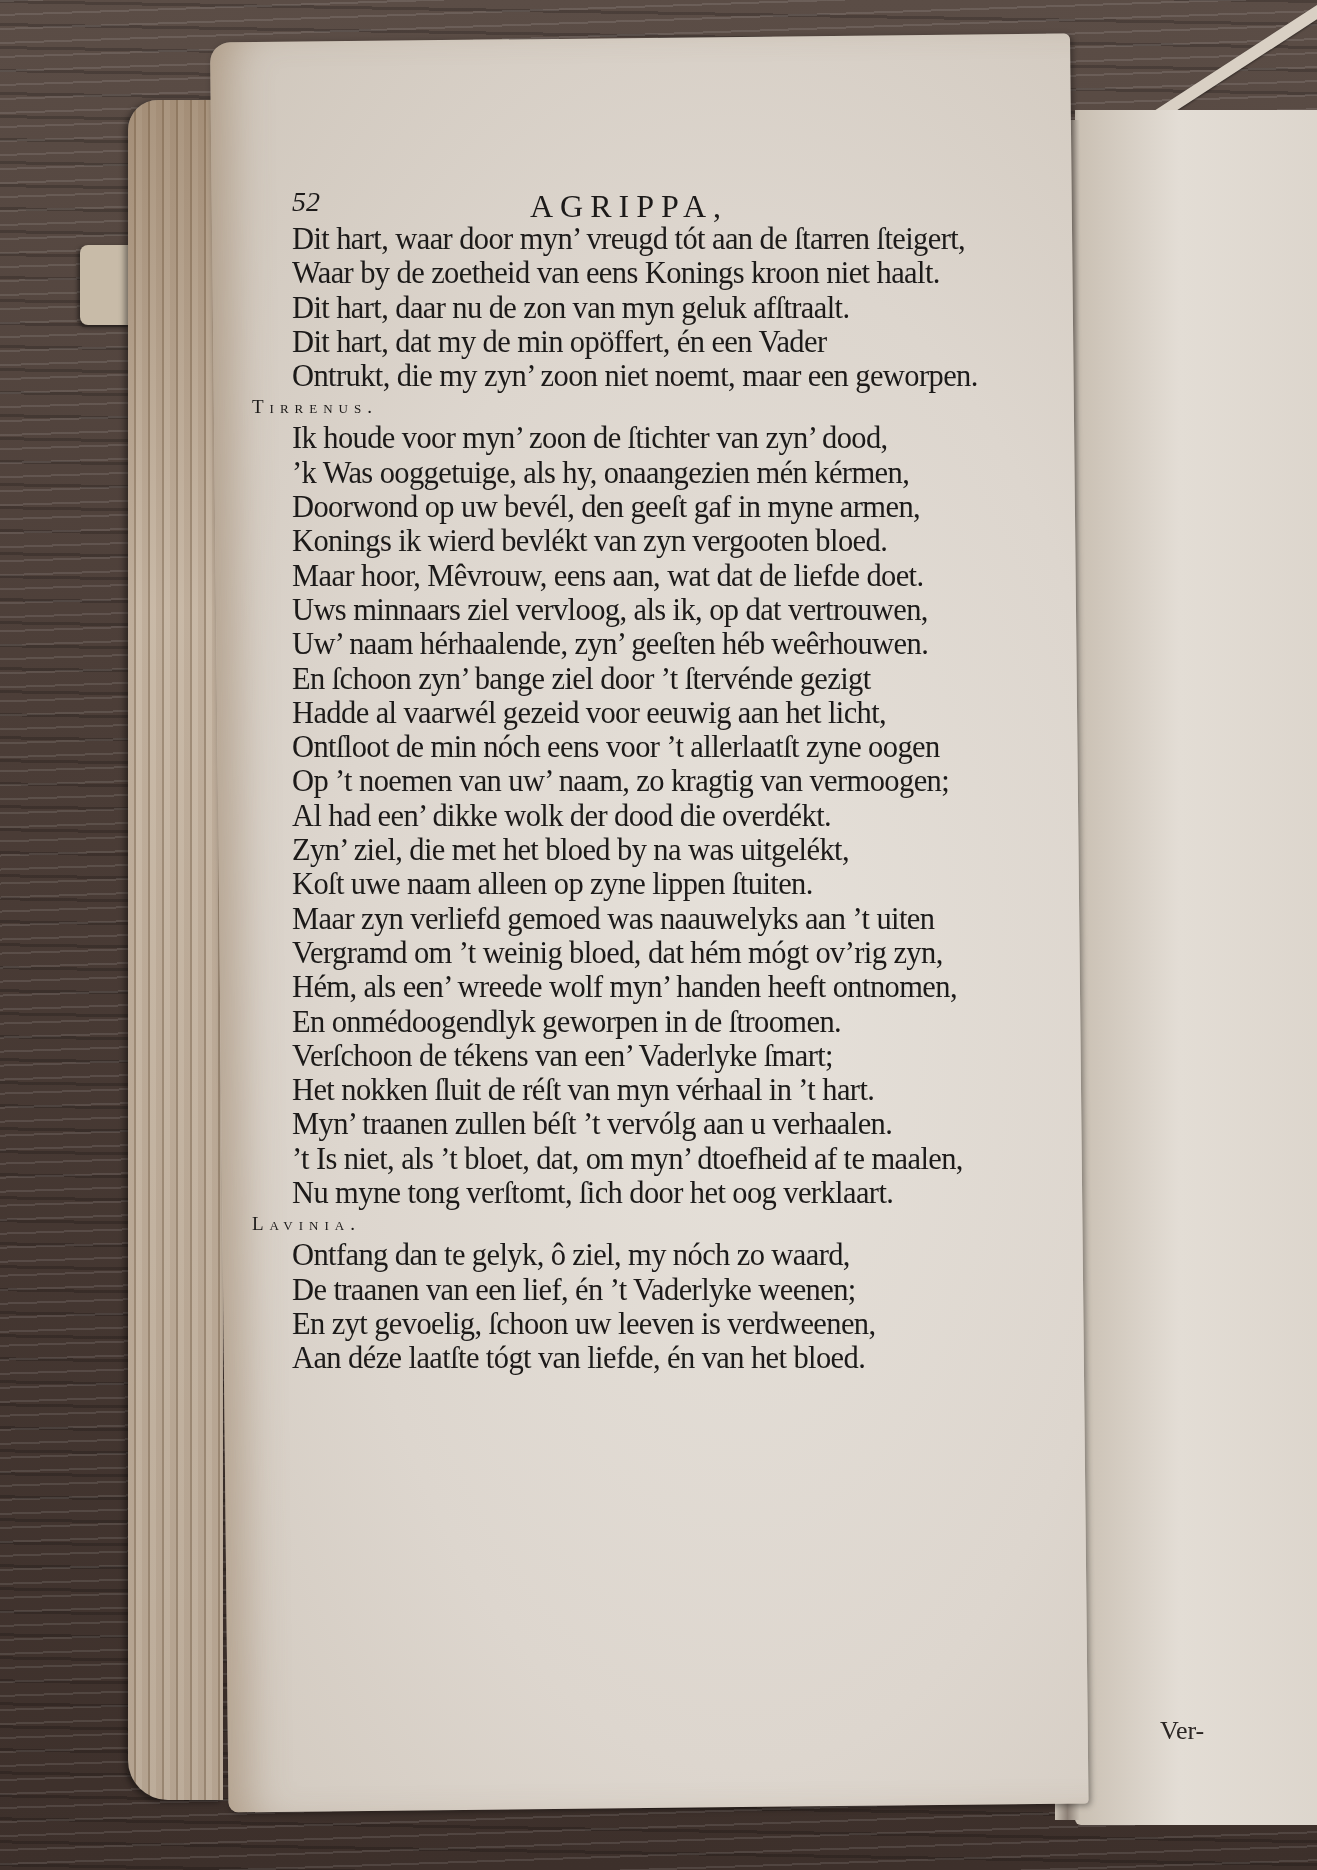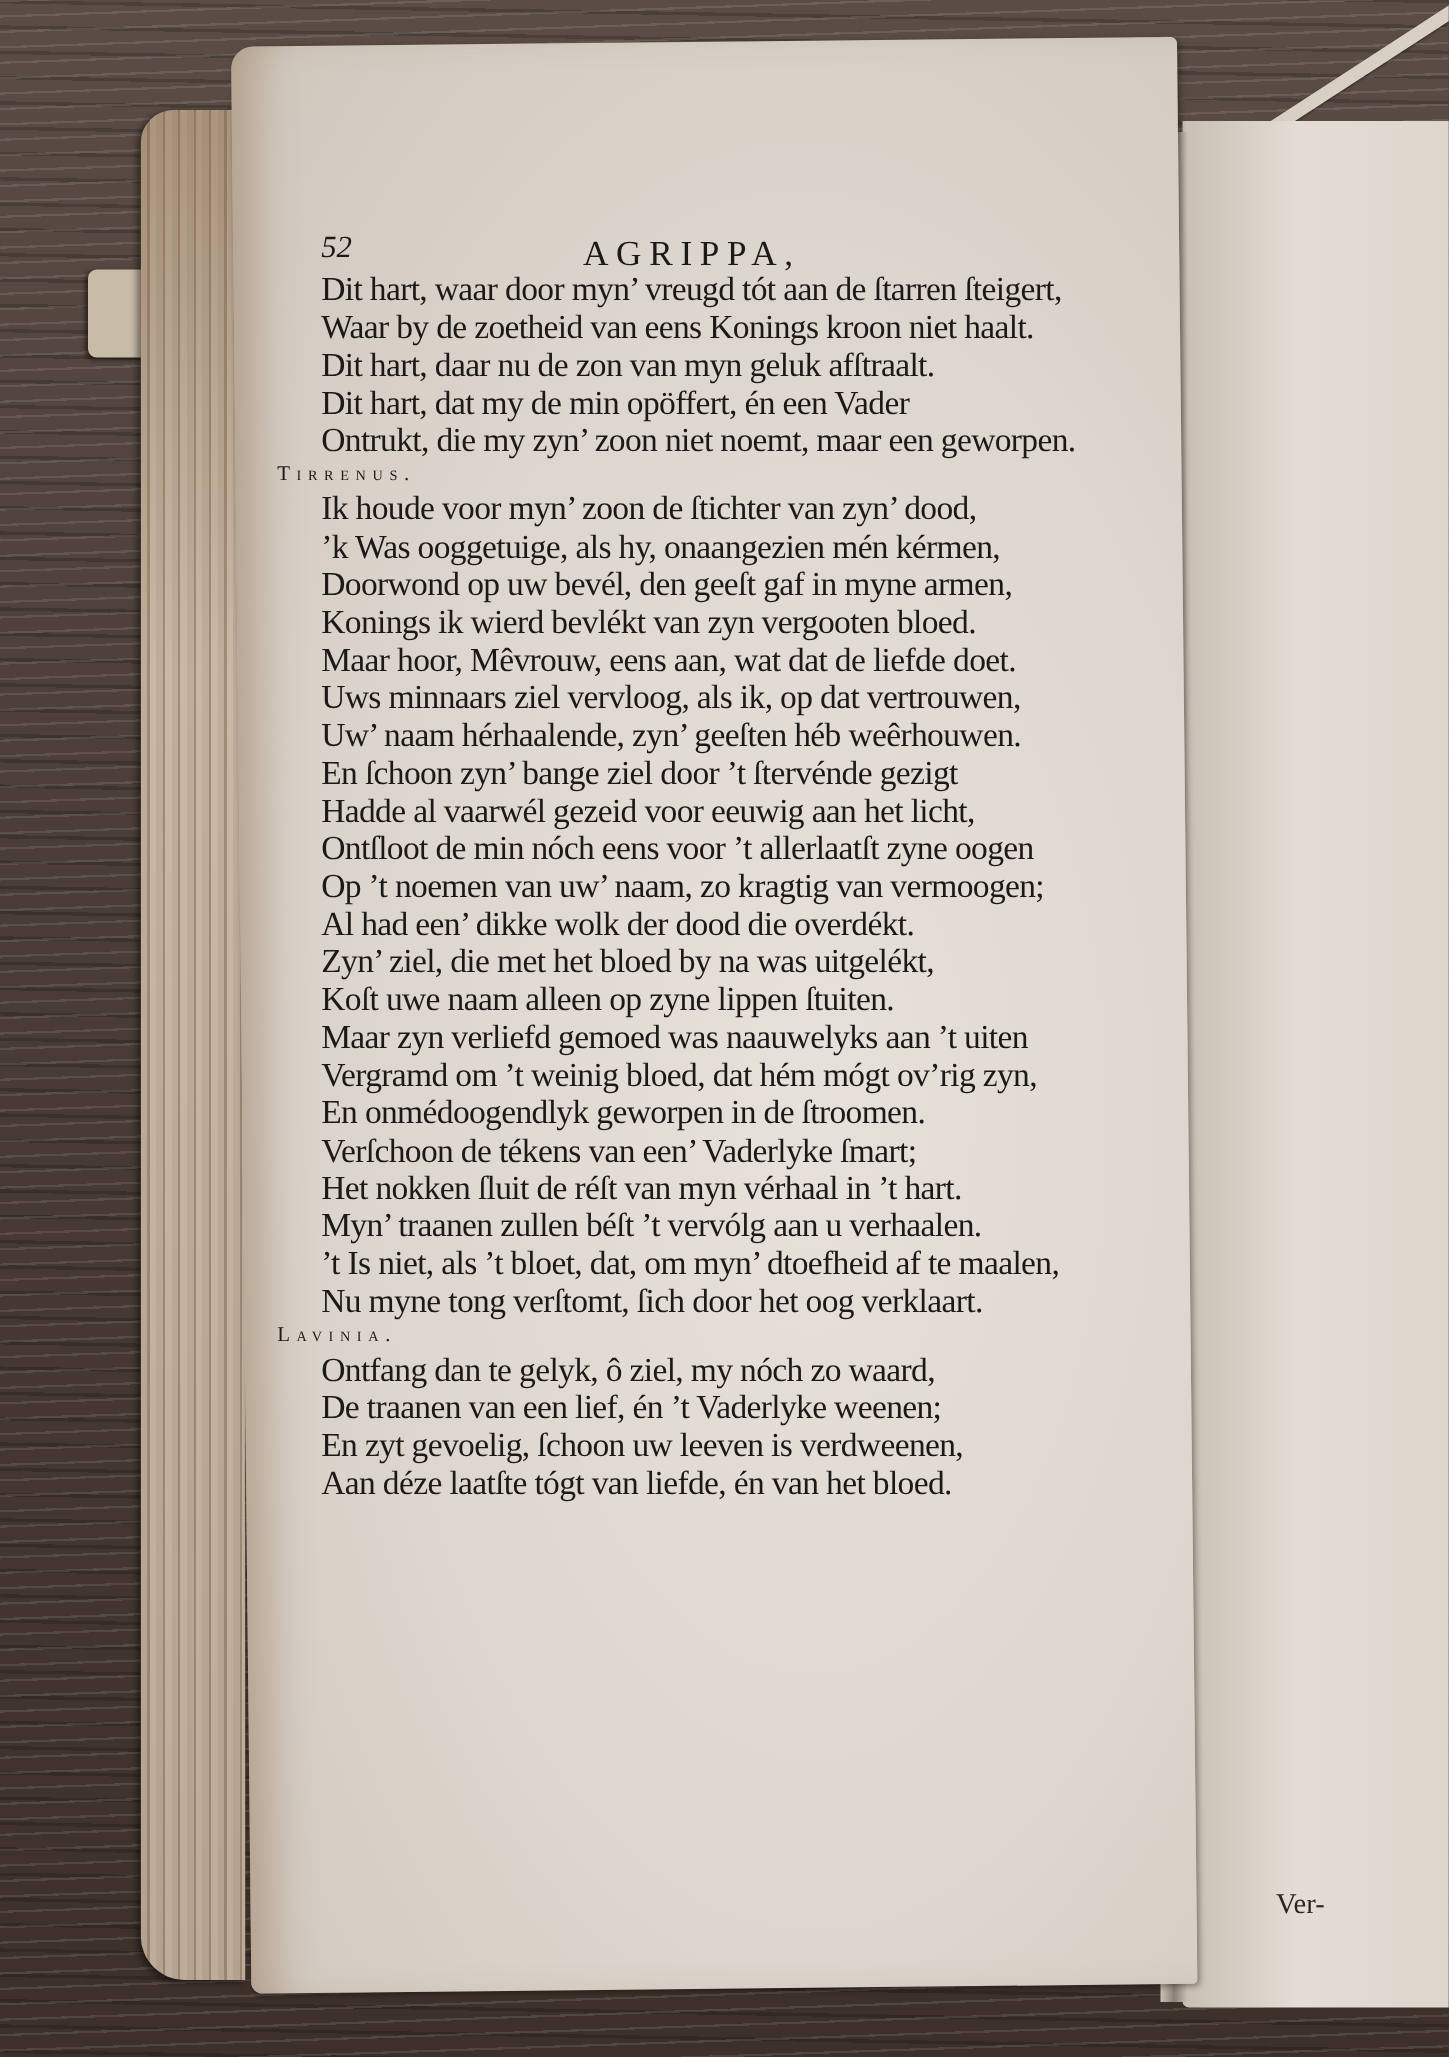--- a/index.html
+++ b/index.html
@@ -54,21 +54,21 @@
     border-radius: 0 0 0 6px;
   }
   .gutter-dot {
     position: absolute; left: 1053px; top: 235px; width: 14px; height: 28px;
     background: #2e2c2e; border-radius: 50%; opacity: 0.85;
   }
   .text-block {
     position: absolute; left: 292px; top: 178px; width: 760px;
     color: #1c1a19;
   }
-  .header { position: relative; height: 44px; margin-top: 24px; }
+  .header { position: relative; height: 44px; }
   .page-number {
     position: absolute; left: 0; top: 8px; font-size: 28px; font-style: italic;
   }
   .running-title {
     position: absolute; left: 238px; top: 10px; font-size: 32px; letter-spacing: 7px;
   }
   .line {
     font-size: 30.5px; line-height: 34.3px; white-space: nowrap;
     letter-spacing: -0.6px;
   }
@@ -116,20 +116,21 @@
     <div class="line">Uw’ naam hérhaalende, zyn’ geeſten héb weêrhouwen.</div>
     <div class="line">En ſchoon zyn’ bange ziel door ’t ſtervénde gezigt</div>
     <div class="line">Hadde al vaarwél gezeid voor eeuwig aan het licht,</div>
     <div class="line">Ontſloot de min nóch eens voor ’t allerlaatſt zyne oogen</div>
     <div class="line">Op ’t noemen van uw’ naam, zo kragtig van vermoogen;</div>
     <div class="line">Al had een’ dikke wolk der dood die overdékt.</div>
     <div class="line">Zyn’ ziel, die met het bloed by na was uitgelékt,</div>
     <div class="line">Koſt uwe naam alleen op zyne lippen ſtuiten.</div>
     <div class="line">Maar zyn verliefd gemoed was naauwelyks aan ’t uiten</div>
     <div class="line">Vergramd om ’t weinig bloed, dat hém mógt ov’rig zyn,</div>
+    <div class="line">Hém, als een’ wreede wolf myn’ handen heeft ontnomen,</div>
     <div class="line">En onmédoogendlyk geworpen in de ſtroomen.</div>
     <div class="line">Verſchoon de tékens van een’ Vaderlyke ſmart;</div>
     <div class="line">Het nokken ſluit de réſt van myn vérhaal in ’t hart.</div>
     <div class="line">Myn’ traanen zullen béſt ’t vervólg aan u verhaalen.</div>
     <div class="line">’t Is niet, als ’t bloet, dat, om myn’ dtoefheid af te maalen,</div>
     <div class="line">Nu myne tong verſtomt, ſich door het oog verklaart.</div>
   </div>
 
   <div>
     <div class="speaker">Lavinia.</div>

